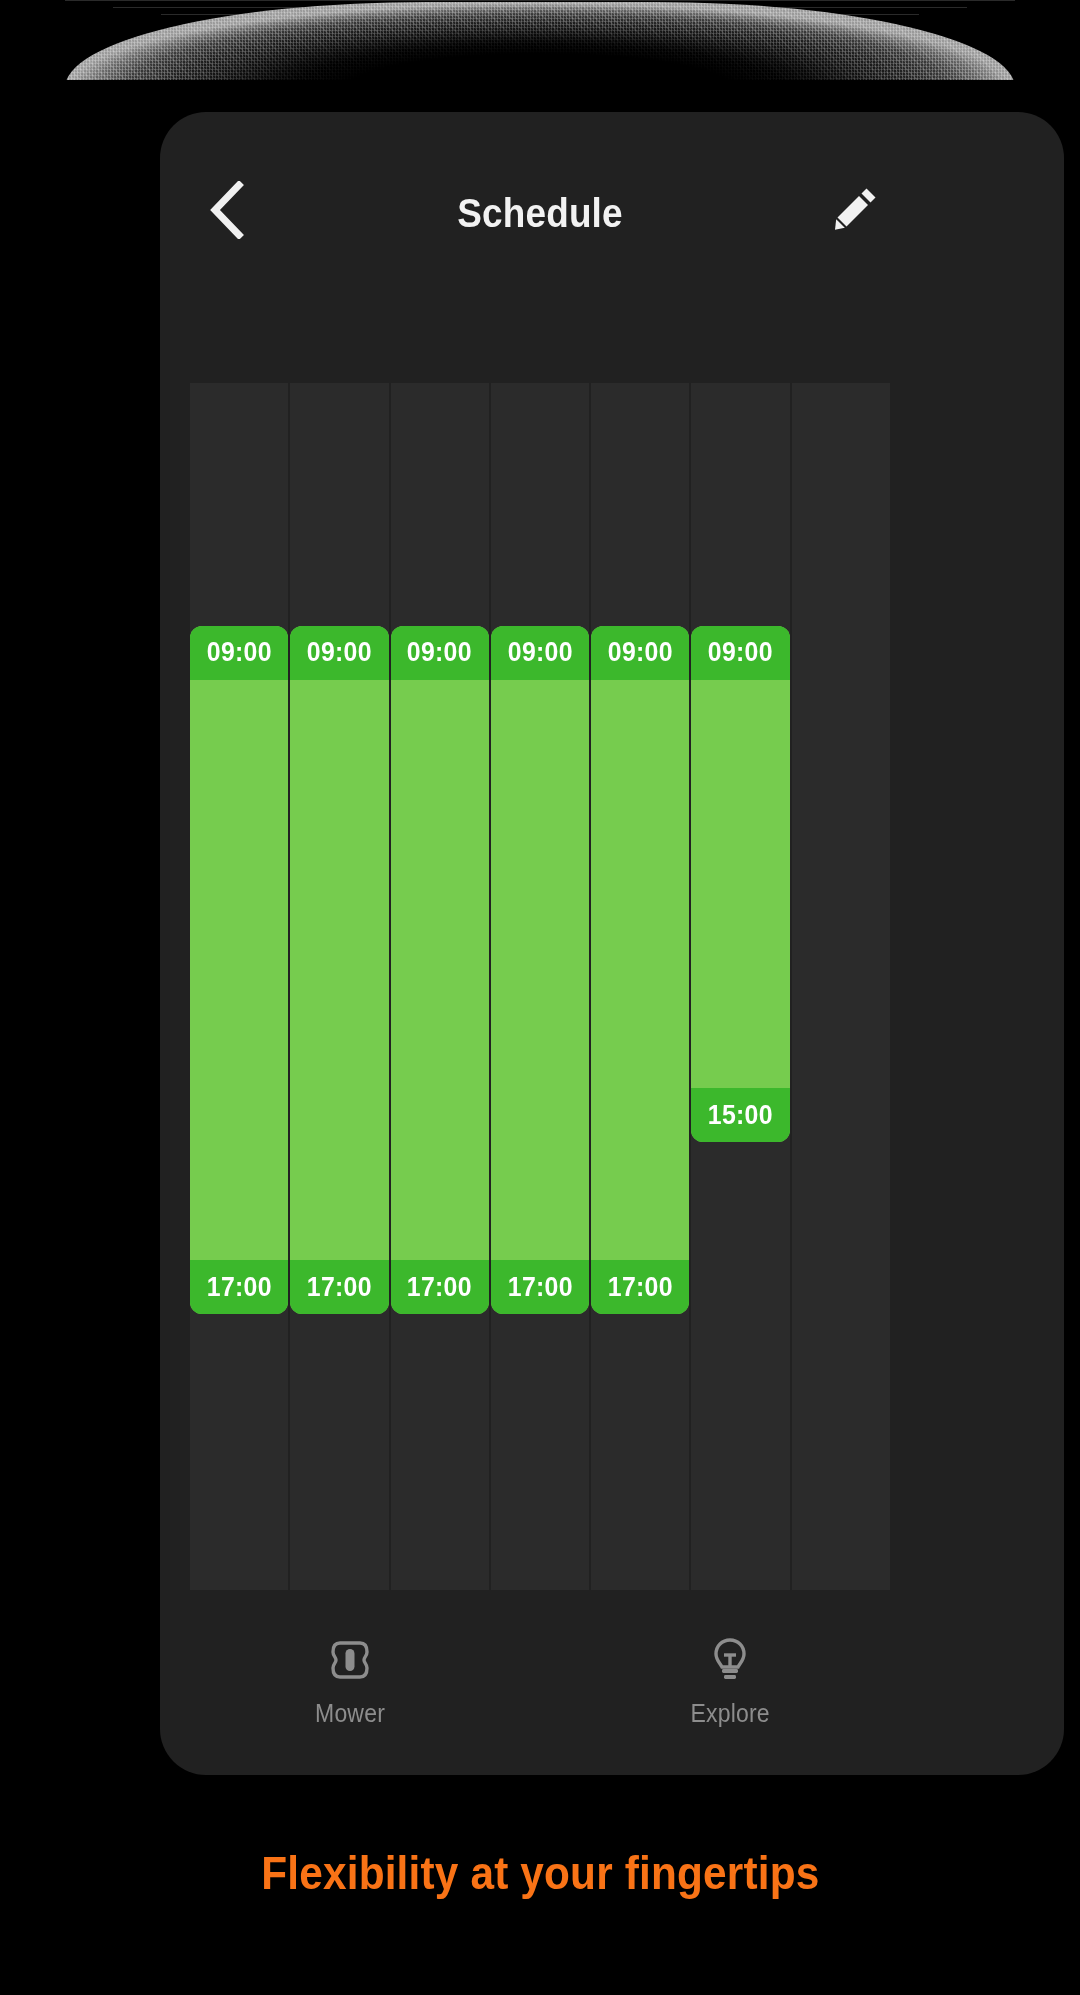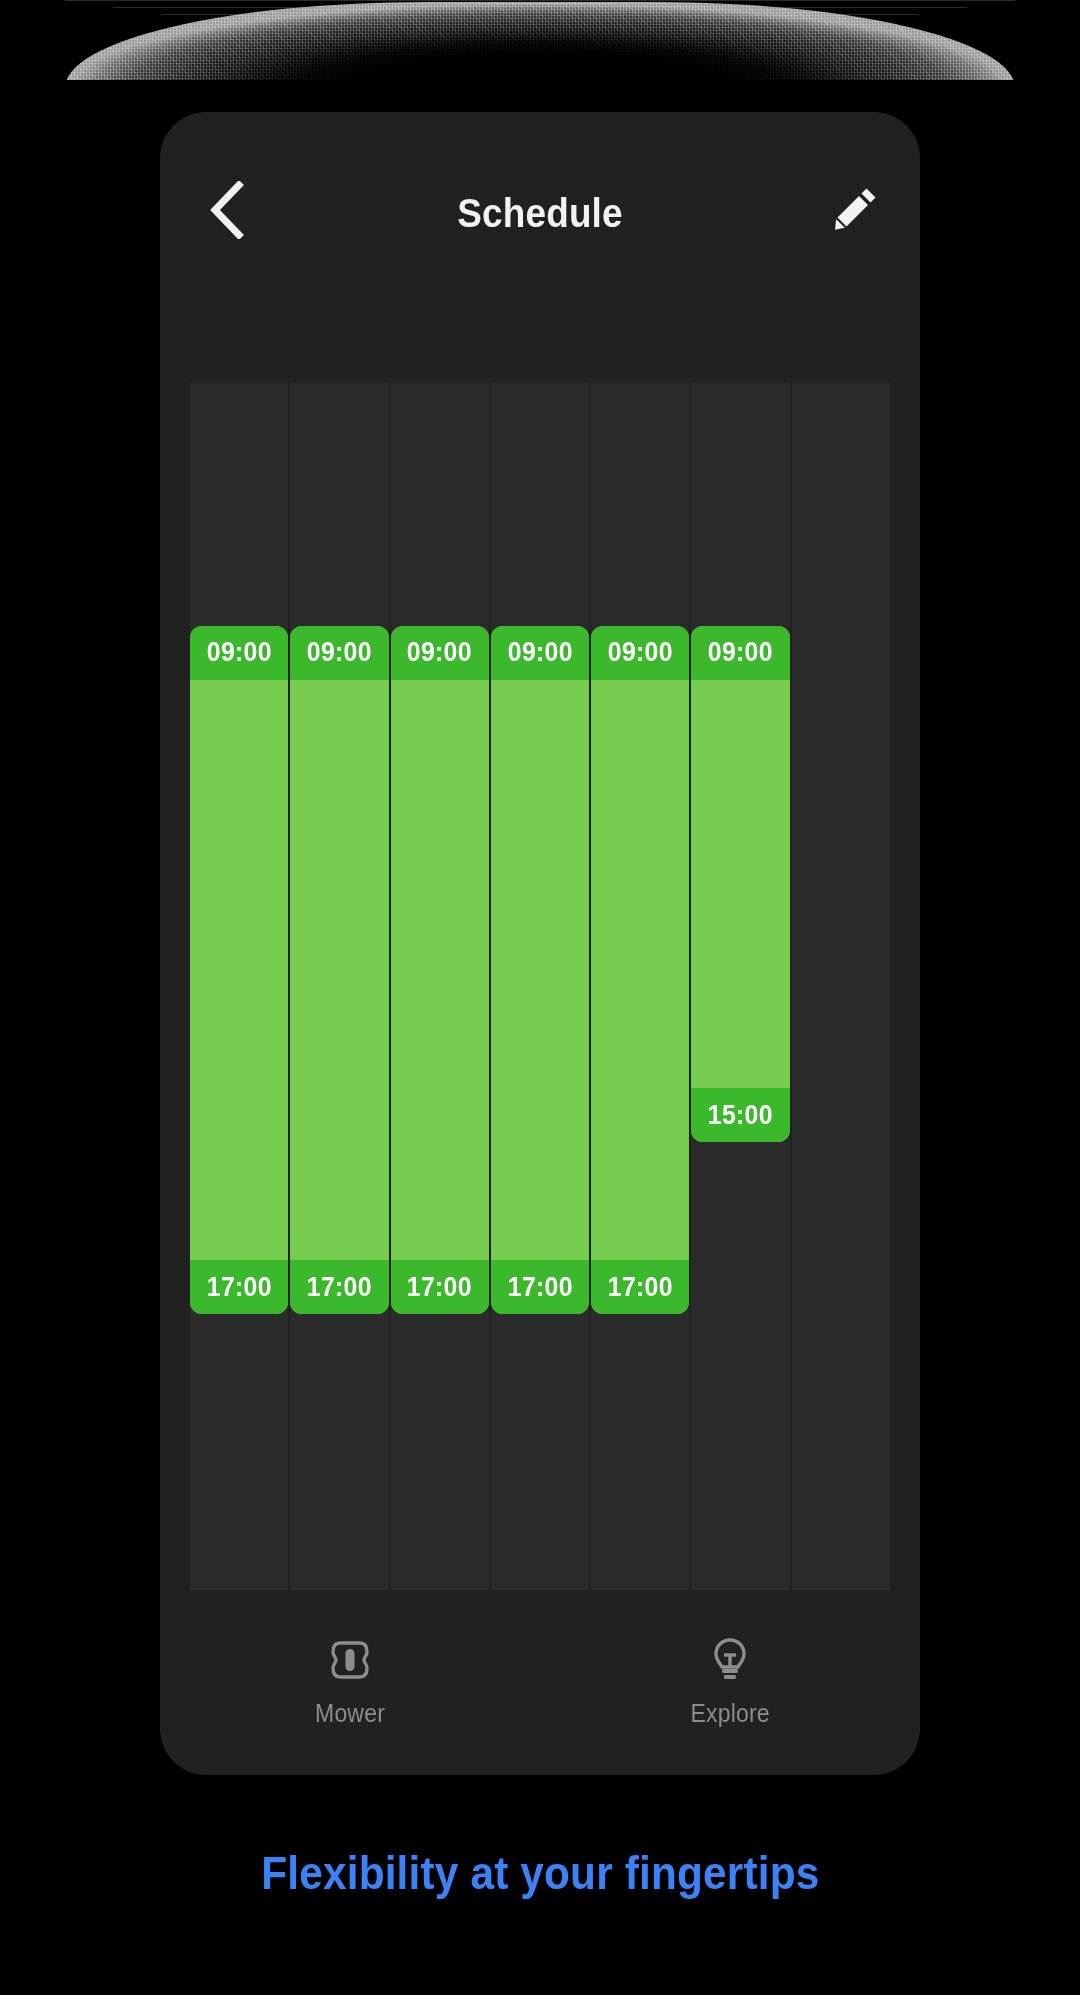--- a/index.html
+++ b/index.html
@@ -44,21 +44,21 @@
   .dome-steps { position:absolute; left:0; top:0; width:1080px; height:80px; }
   .dome-steps i {
     position:absolute; bottom:0; display:block;
     background:rgba(255,255,255,0.0);
     border-top:1px solid rgba(120,120,120,.35);
   }
 
   
   .phone {
     position:absolute; left:160px; top:112px;
-    width:760px; height:1663px;
+    width:904px; height:1663px;
     background:#212121;
     border-radius:46px;
     overflow:hidden;
   }
 
   
   .appbar {
     position:absolute; left:0; top:0; width:760px; height:160px;
   }
   .back-btn {
@@ -139,21 +139,21 @@
     margin-top:13px; font-size:25px; color:#8d8d8d; letter-spacing:.2px;
     transform:scaleX(.92);
   }
   .nav-item.active .nav-label { color:#ffffff; }
   .dots { display:flex; gap:9px; align-items:center; height:52px; }
   .dots i { width:13px; height:13px; border-radius:50%; background:#ffffff; display:block; }
 
   
   .caption {
     position:absolute; left:0; top:1846px; width:1080px;
-    text-align:center; color:#3b82f6;
+    text-align:center; color:#f97316;
     font-size:46px; font-weight:700; letter-spacing:.2px;
   }
   .caption span { display:inline-block; transform:scaleX(.92); }
 </style>
 </head>
 <body>
 
 <div id="root">
 
   <div class="dome-wrap">

